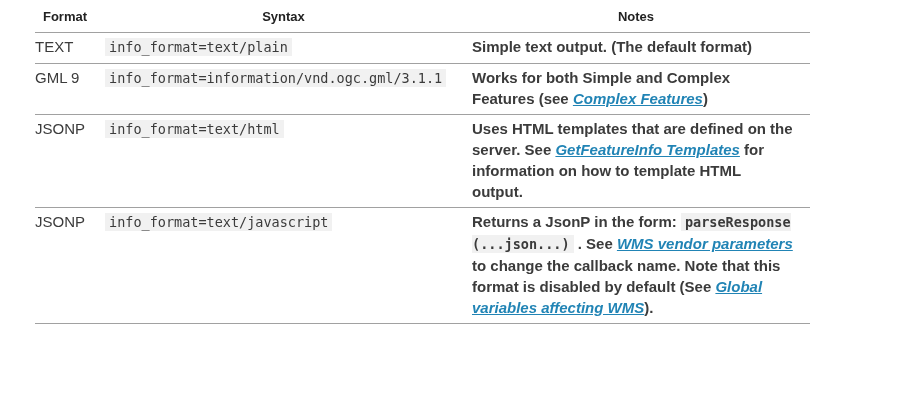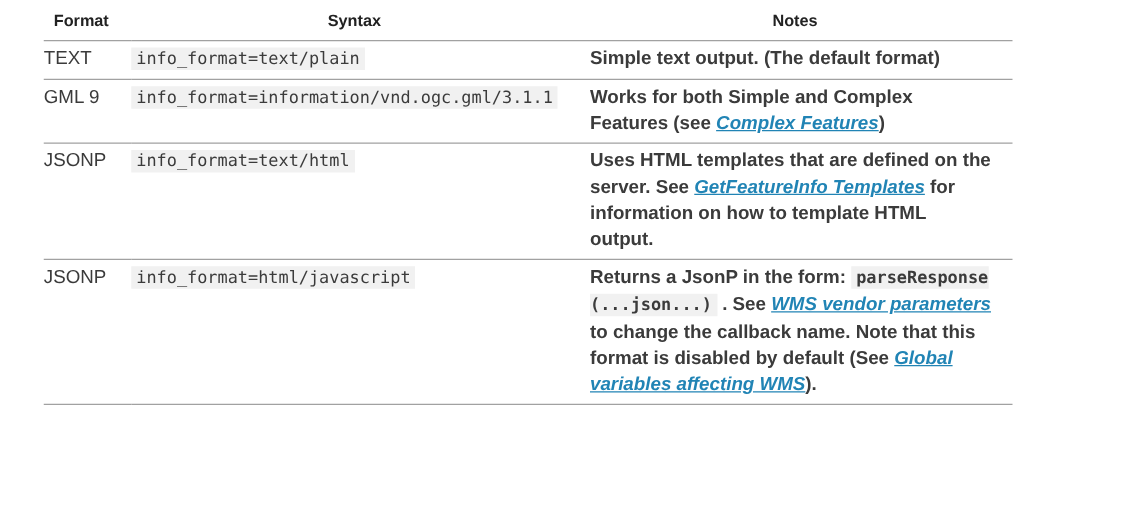--- a/index.html
+++ b/index.html
@@ -98,21 +98,21 @@
         <tr>
           <td class="col-format">JSONP</td>
           <td class="col-syntax"><code>info_format=text/html</code></td>
           <td class="col-notes"><span>Uses HTML templates that are defined on the
 server. See </span><a class="doc-link" href="#">GetFeatureInfo Templates</a><span> for
 information on how to template HTML
 output.</span></td>
         </tr>
         <tr>
           <td class="col-format">JSONP</td>
-          <td class="col-syntax"><code>info_format=html/javascript</code></td>
+          <td class="col-syntax"><code>info_format=text/javascript</code></td>
           <td class="col-notes"><span>Returns a JsonP in the form: </span><code>parseResponse
 (...json...)</code><span> . See </span><a class="doc-link" href="#">WMS vendor parameters</a><span>
 to change the callback name. Note that this
 format is disabled by default (See </span><a class="doc-link" href="#">Global
 variables affecting WMS</a><span>).</span></td>
         </tr>
       </tbody>
   </table>
 </div>
 

